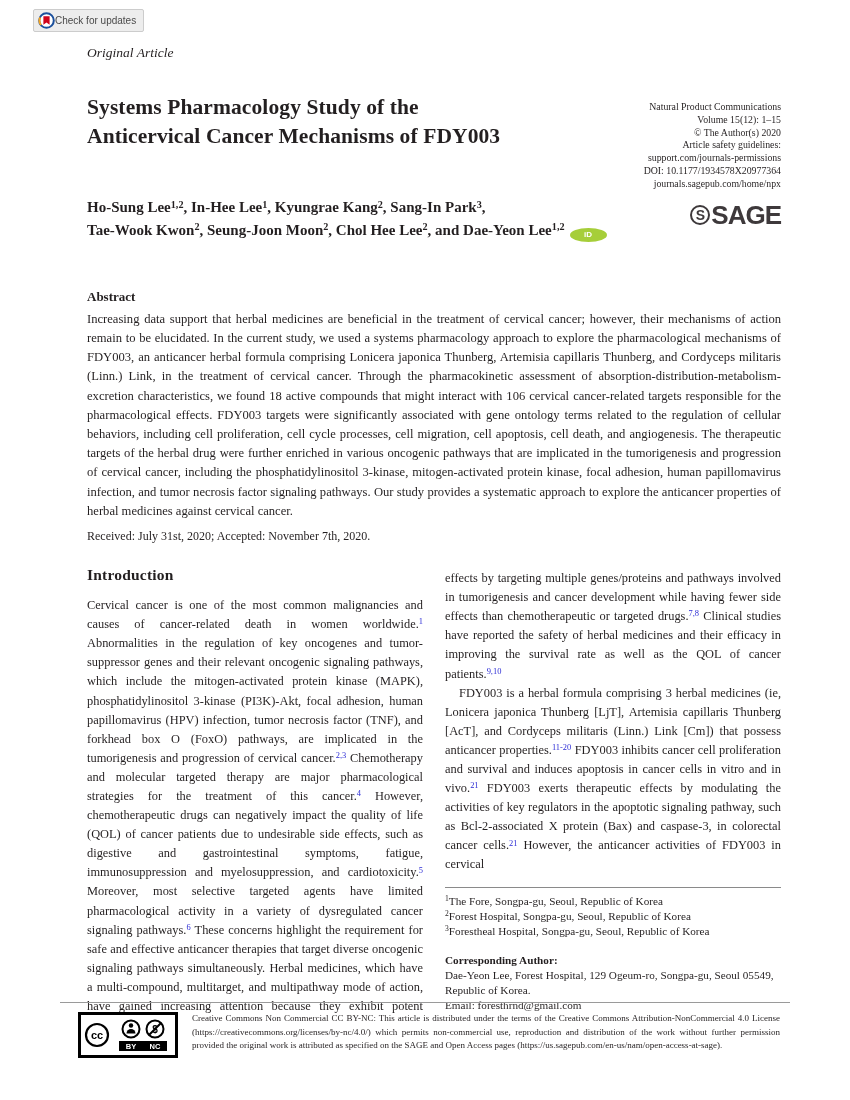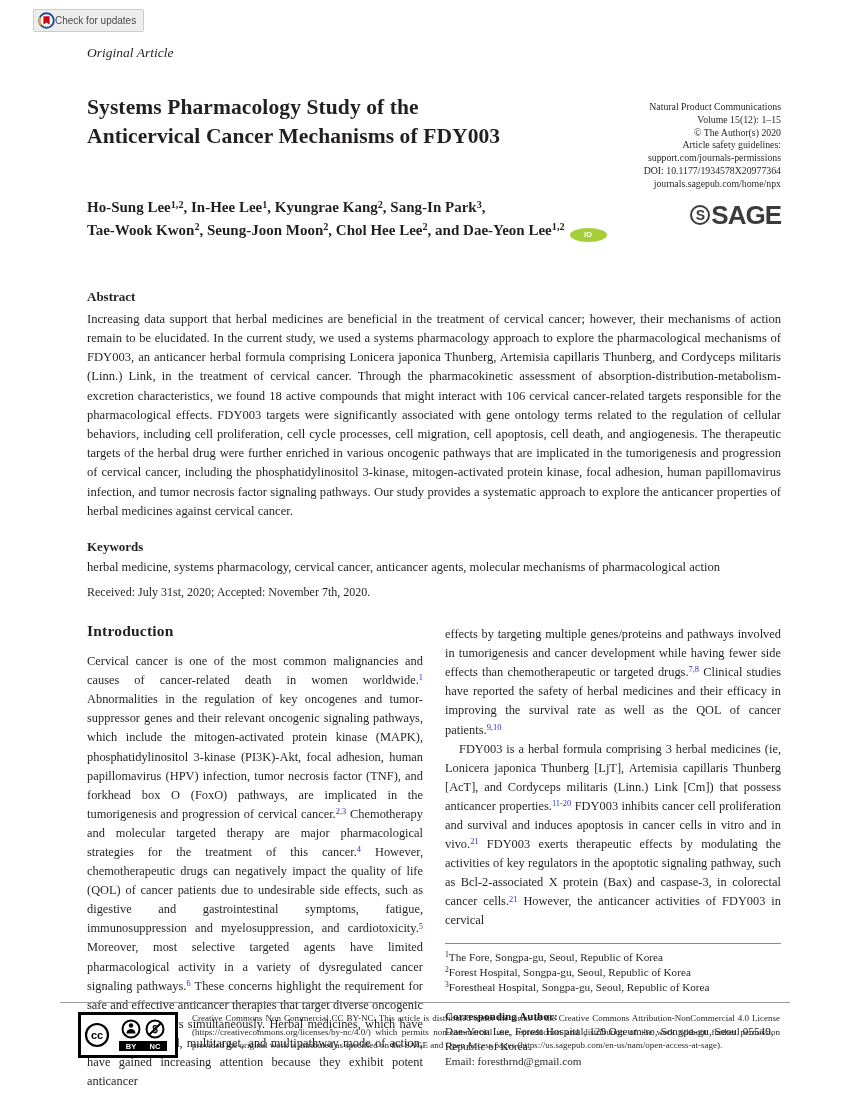--- a/index.html
+++ b/index.html
@@ -105,24 +105,20 @@
           <span class="sage-word">SAGE</span>
         </div>
       </div>
     </div>
 
     <div class="abstract">
       <div class="sec-head">Abstract</div>
       <p class="abstract-text runs"><span>Increasing data support that herbal medicines are beneficial in the treatment of cervical cancer; however, their mechanisms of action remain to be elucidated. In the current study, we used a systems pharmacology approach to explore the pharmacological mechanisms of FDY003, an anticancer herbal formula comprising </span><span class="it">Lonicera japonica</span><span> Thunberg, </span><span class="it">Artemisia capillaris</span><span> Thunberg, and </span><span class="it">Cordyceps militaris</span><span> (Linn.) Link, in the treatment of cervical cancer. Through the pharmacokinetic assessment of absorption-distribution-metabolism-excretion characteristics, we found 18 active compounds that might interact with 106 cervical cancer-related targets responsible for the pharmacological effects. FDY003 targets were significantly associated with gene ontology terms related to the regulation of cellular behaviors, including cell proliferation, cell cycle processes, cell migration, cell apoptosis, cell death, and angiogenesis. The therapeutic targets of the herbal drug were further enriched in various oncogenic pathways that are implicated in the tumorigenesis and progression of cervical cancer, including the phosphatidylinositol 3-kinase, mitogen-activated protein kinase, focal adhesion, human papillomavirus infection, and tumor necrosis factor signaling pathways. Our study provides a systematic approach to explore the anticancer properties of herbal medicines against cervical cancer.</span></p>
     </div>
 
-    <div class="keywords">
-      <div class="sec-head">Keywords</div>
-      <div class="keywords-text">herbal medicine, systems pharmacology, cervical cancer, anticancer agents, molecular mechanisms of pharmacological action</div>
-    </div>
 
     <div class="dates">Received: July 31st, 2020; Accepted: November 7th, 2020.</div>
 
     <div class="columns">
       <div class="col">
         <h2 class="intro-head">Introduction</h2>
         <p class="body-para left-para runs"><span>Cervical cancer is one of the most common malignancies and causes of cancer-related death in women worldwide.</span><sup class="ref">1</sup><span> Abnormalities in the regulation of key oncogenes and tumor-suppressor genes and their relevant oncogenic signaling pathways, which include the mitogen-activated protein kinase (MAPK), phosphatidylinositol 3-kinase (PI3K)-Akt, focal adhesion, human papillomavirus (HPV) infection, tumor necrosis factor (TNF), and forkhead box O (FoxO) pathways, are implicated in the tumorigenesis and progression of cervical cancer.</span><sup class="ref">2,3</sup><span> Chemotherapy and molecular targeted therapy are major pharmacological strategies for the treatment of this cancer.</span><sup class="ref">4</sup><span> However, chemotherapeutic drugs can negatively impact the quality of life (QOL) of cancer patients due to undesirable side effects, such as digestive and gastrointestinal symptoms, fatigue, immunosuppression and myelosuppression, and cardiotoxicity.</span><sup class="ref">5</sup><span> Moreover, most selective targeted agents have limited pharmacological activity in a variety of dysregulated cancer signaling pathways.</span><sup class="ref">6</sup><span> These concerns highlight the requirement for safe and effective anticancer therapies that target diverse oncogenic signaling pathways simultaneously. Herbal medicines, which have a multi-compound, multitarget, and multipathway mode of action, have gained increasing attention because they exhibit potent anticancer</span></p>
       </div>
       <div class="col">
         <p class="body-para rp1 runs"><span>effects by targeting multiple genes/proteins and pathways involved in tumorigenesis and cancer development while having fewer side effects than chemotherapeutic or targeted drugs.</span><sup class="ref">7,8</sup><span> Clinical studies have reported the safety of herbal medicines and their efficacy in improving the survival rate as well as the QOL of cancer patients.</span><sup class="ref">9,10</sup></p>

